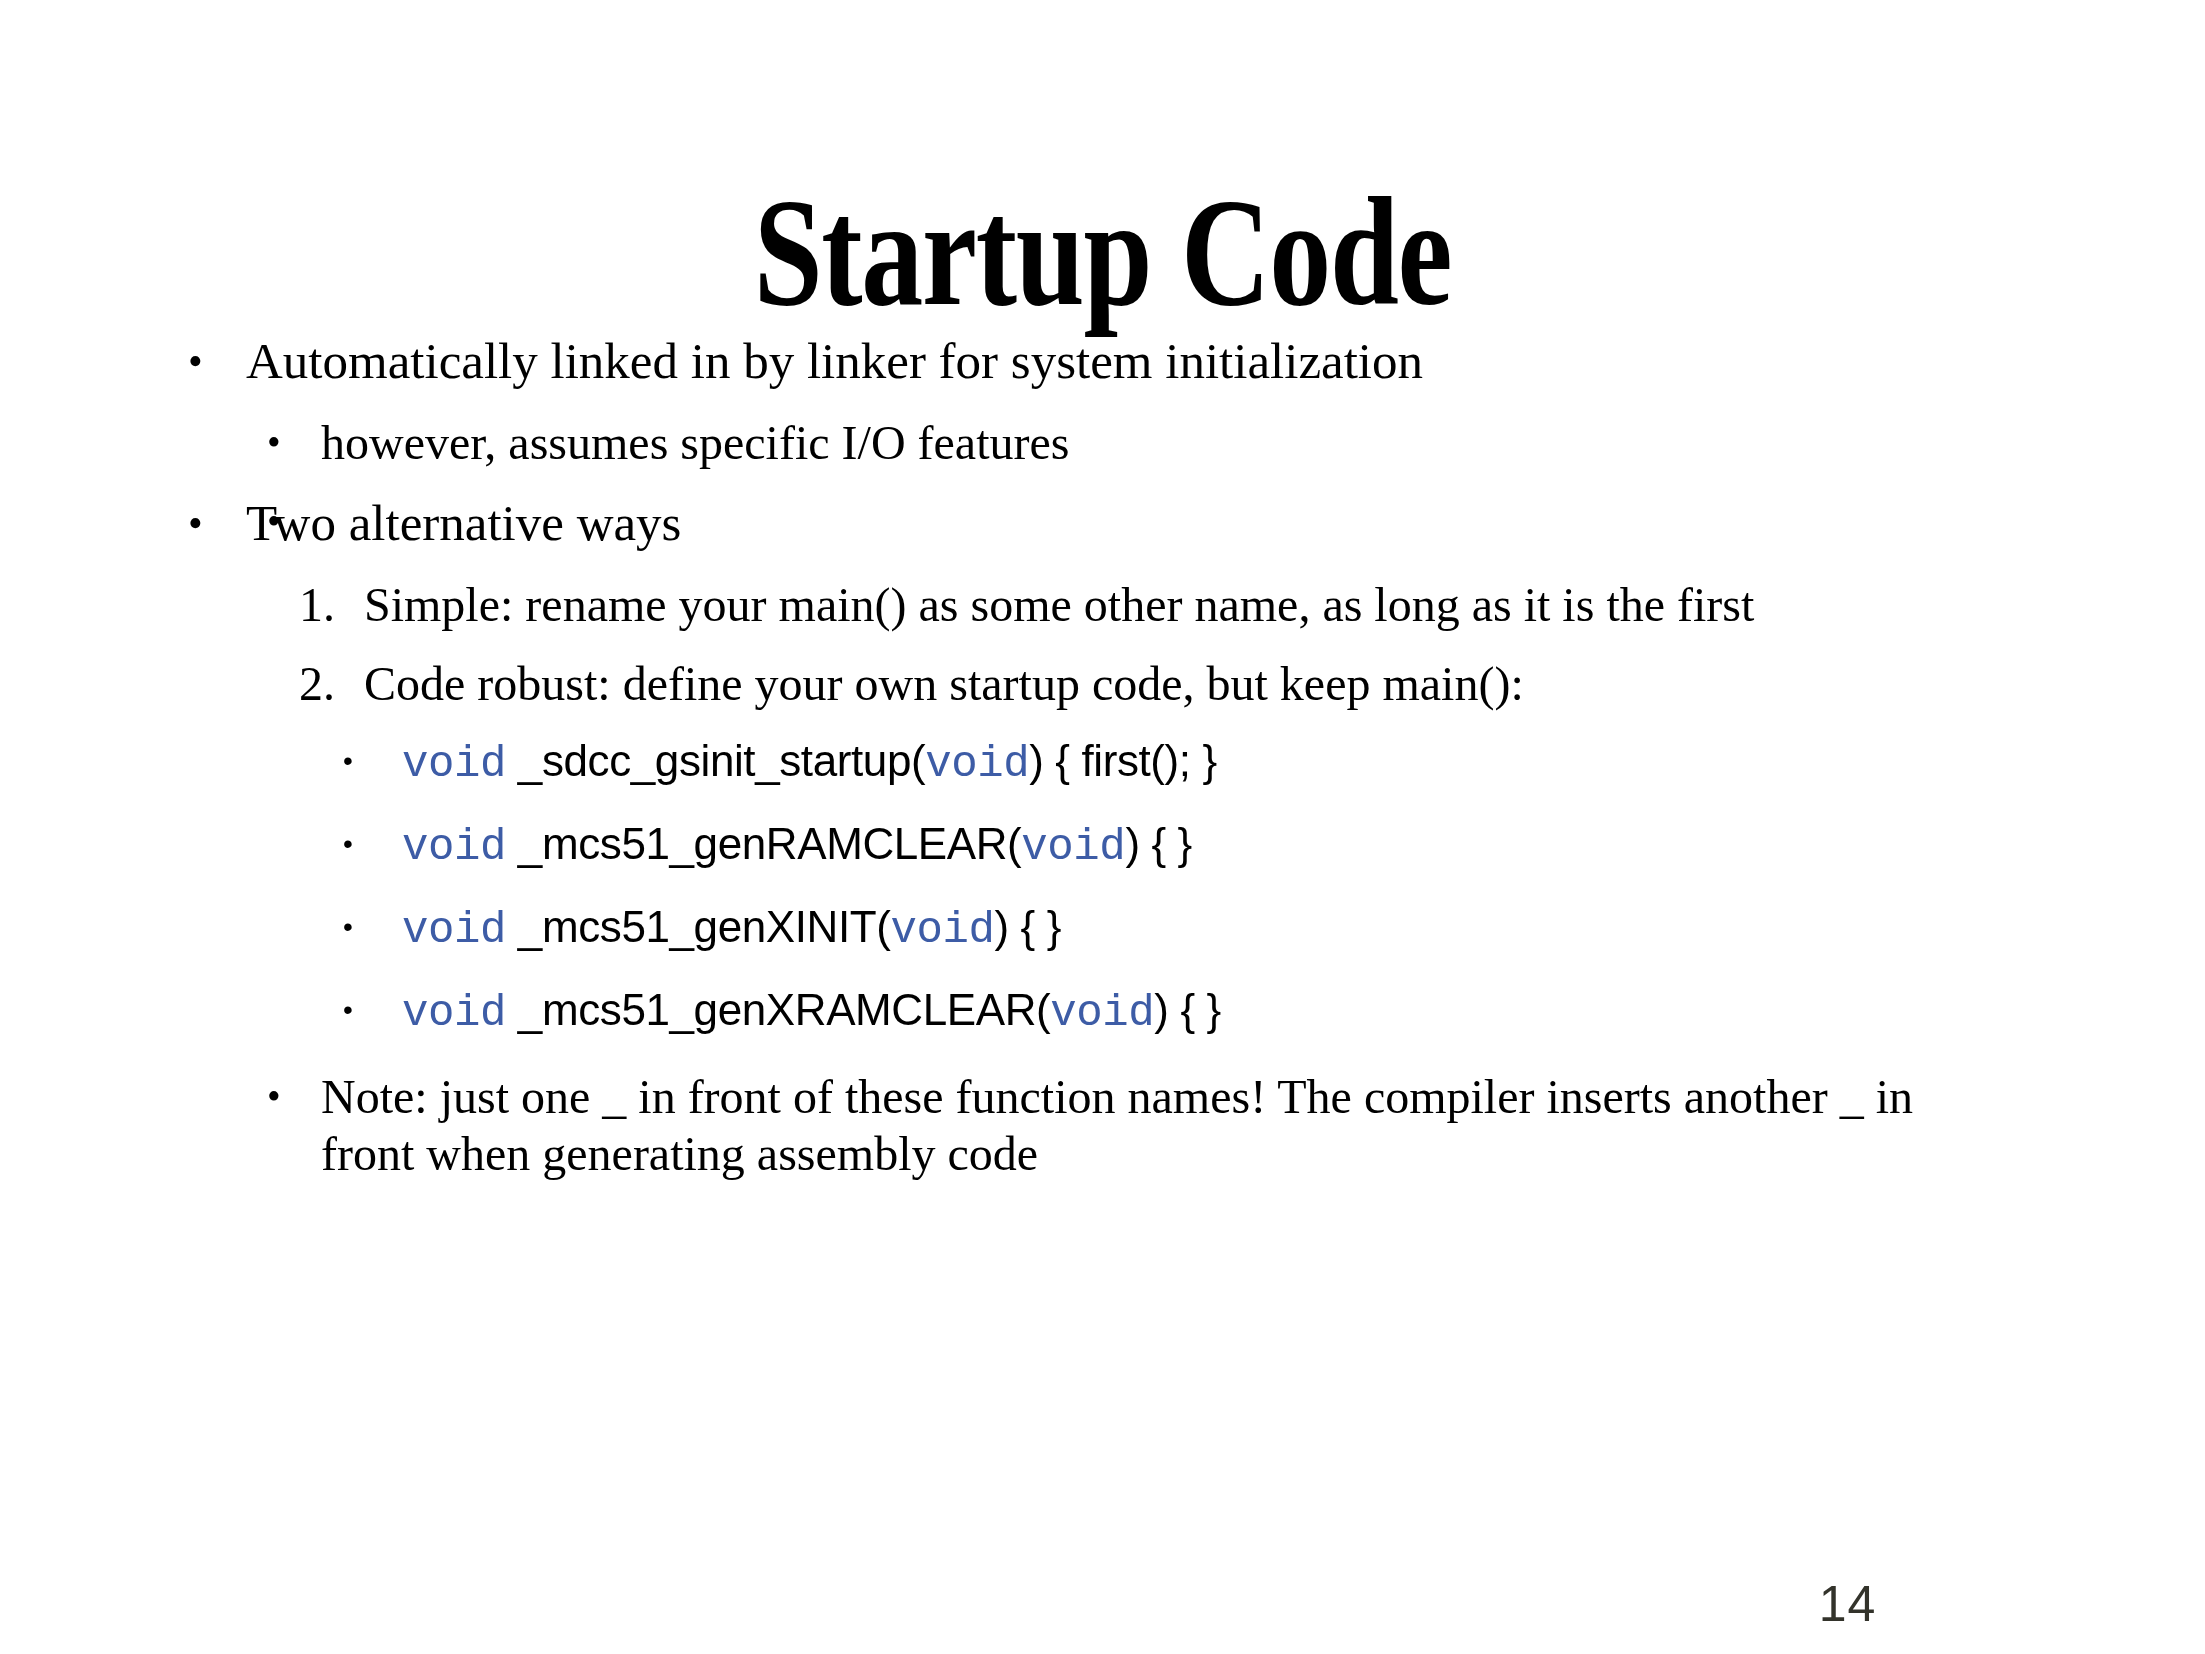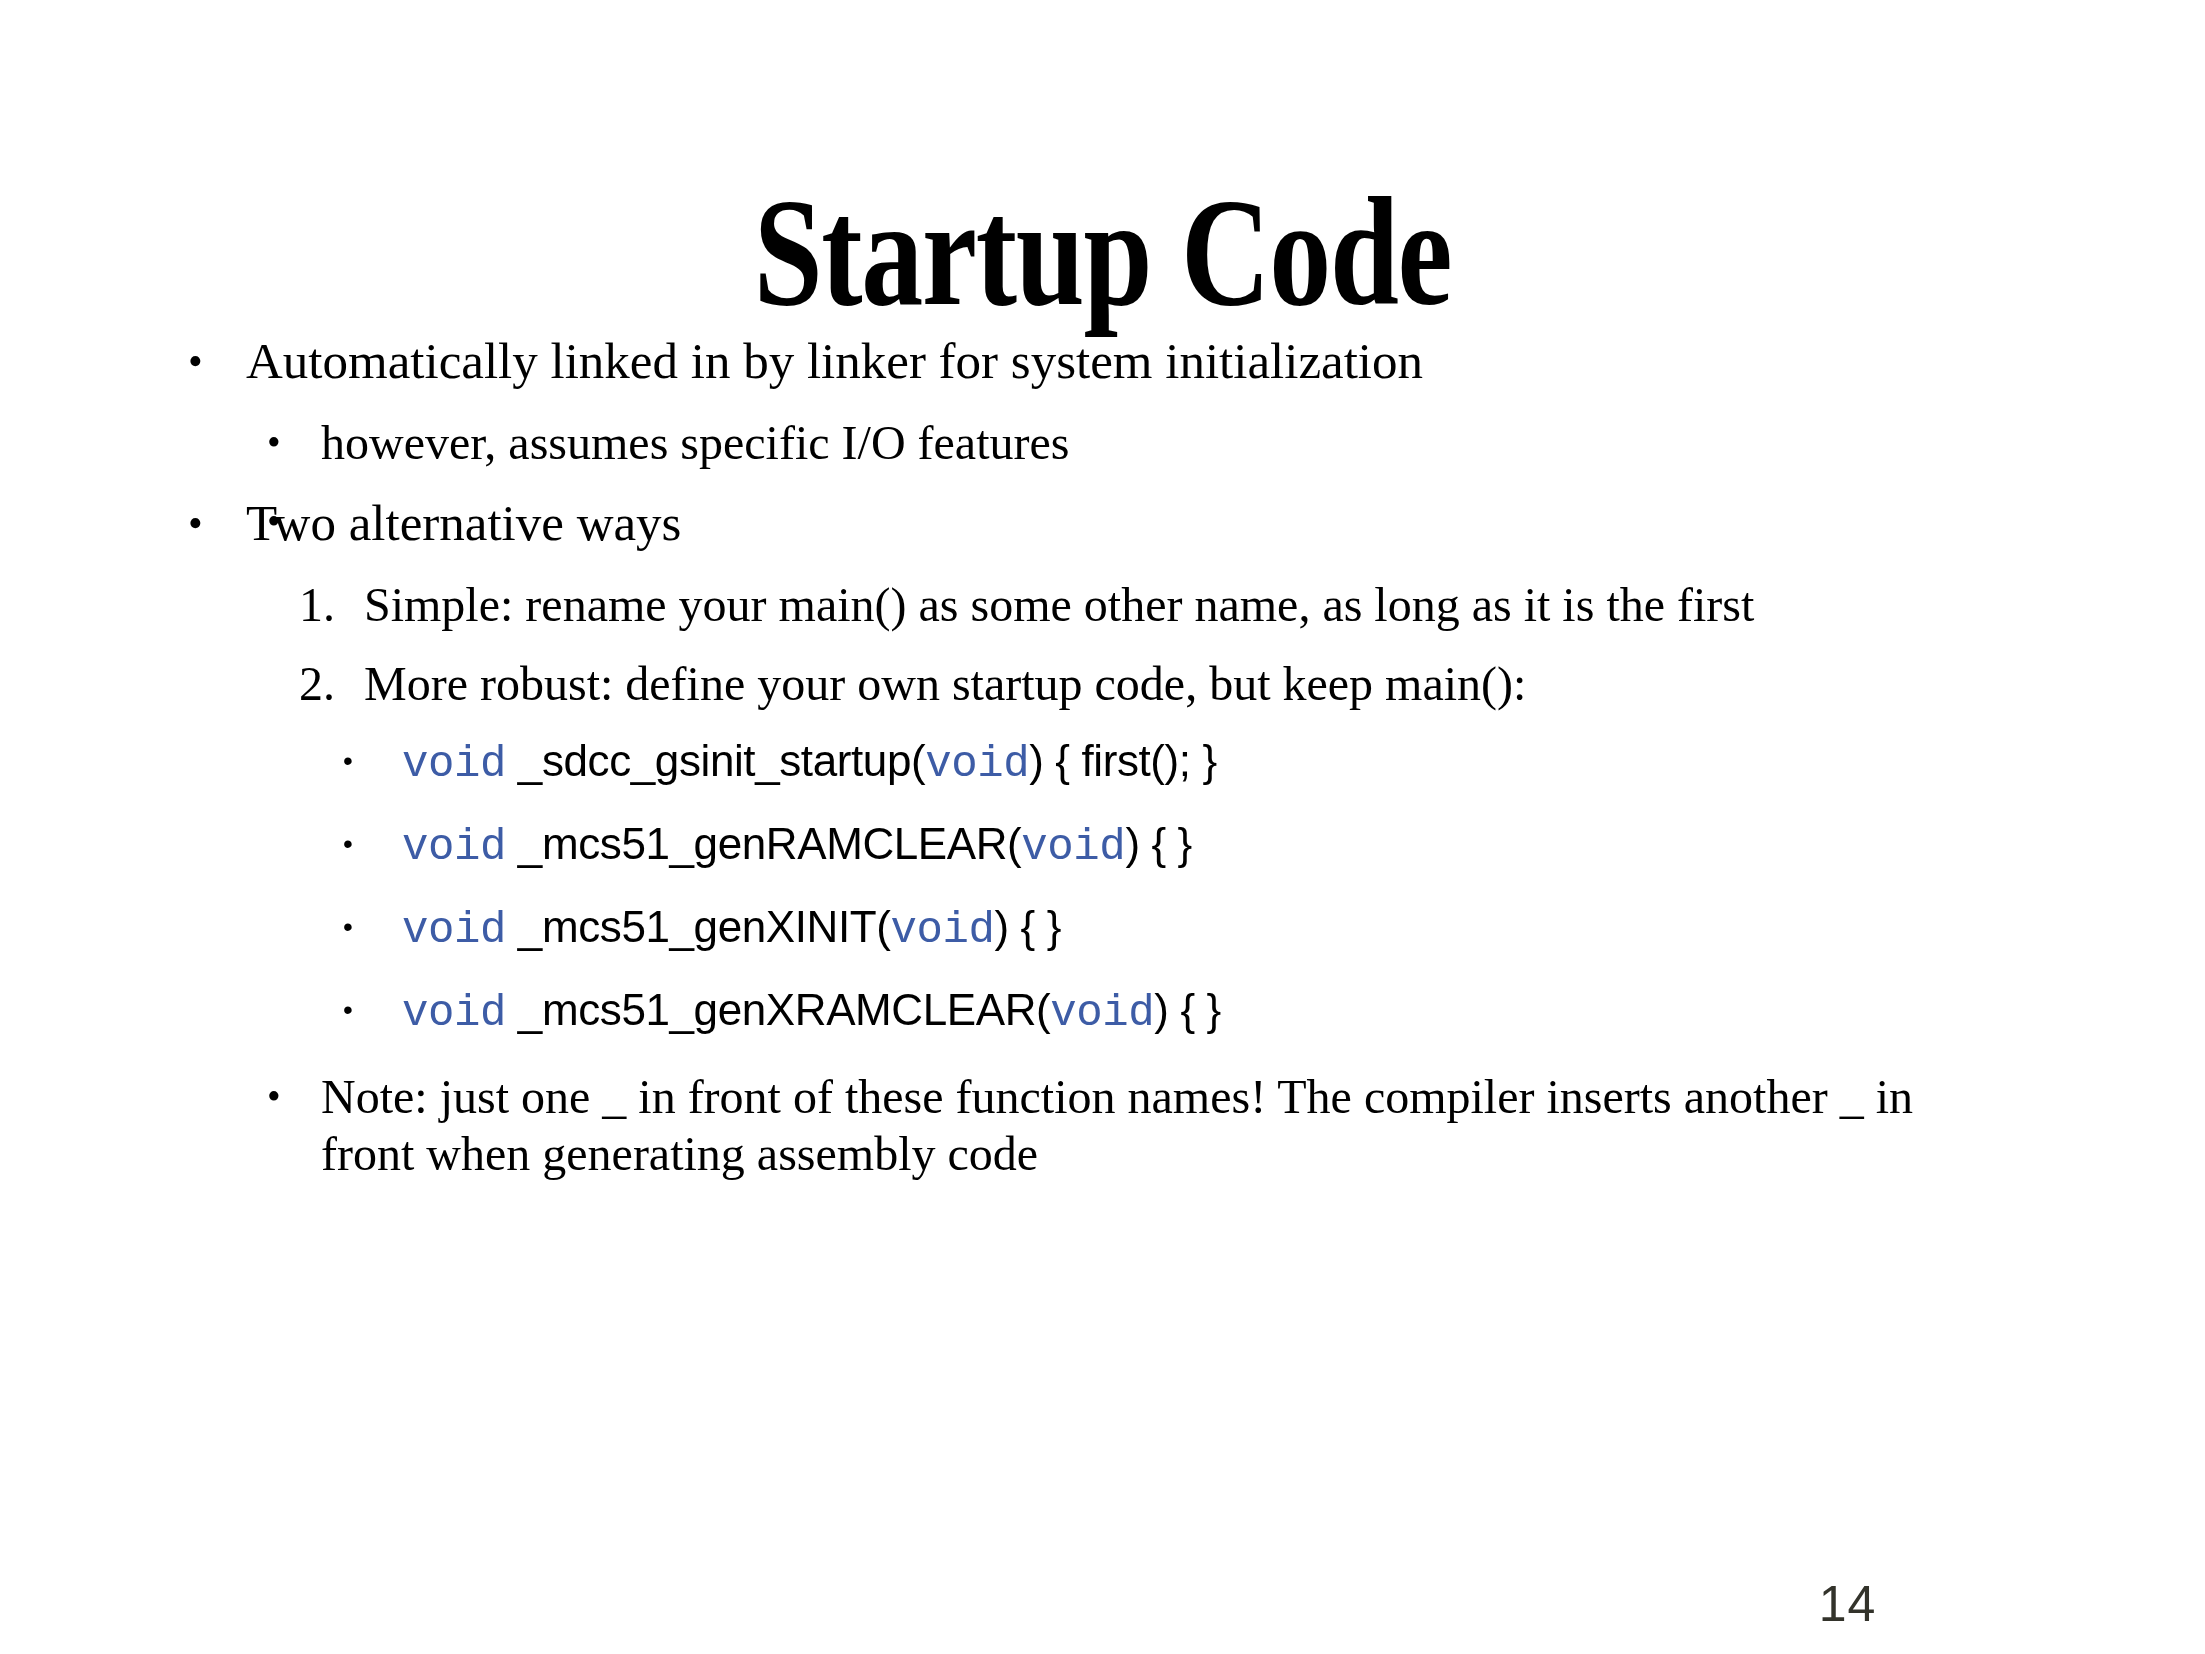--- a/index.html
+++ b/index.html
@@ -185,21 +185,21 @@
       <span class="txt">Two alternative ways</span>
     </div>
 
     <div class="row num">
       <span class="marker">1.</span>
       <span class="txt">Simple: rename your main() as some other name, as long as it is the first</span>
     </div>
 
     <div class="row num">
       <span class="marker">2.</span>
-      <span class="txt">More robust: define your own startup code, but keep main():</span>
+      <span class="txt">Code robust: define your own startup code, but keep main():</span>
     </div>
 
     <div class="row code">
       <span class="marker">•</span>
       <span class="txt"><span class="kw">void</span><span> _sdcc_gsinit_startup(</span><span class="kw">void</span><span>) { first(); }</span></span>
     </div>
 
     <div class="row code">
       <span class="marker">•</span>
       <span class="txt"><span class="kw">void</span><span> _mcs51_genRAMCLEAR(</span><span class="kw">void</span><span>) { }</span></span>

